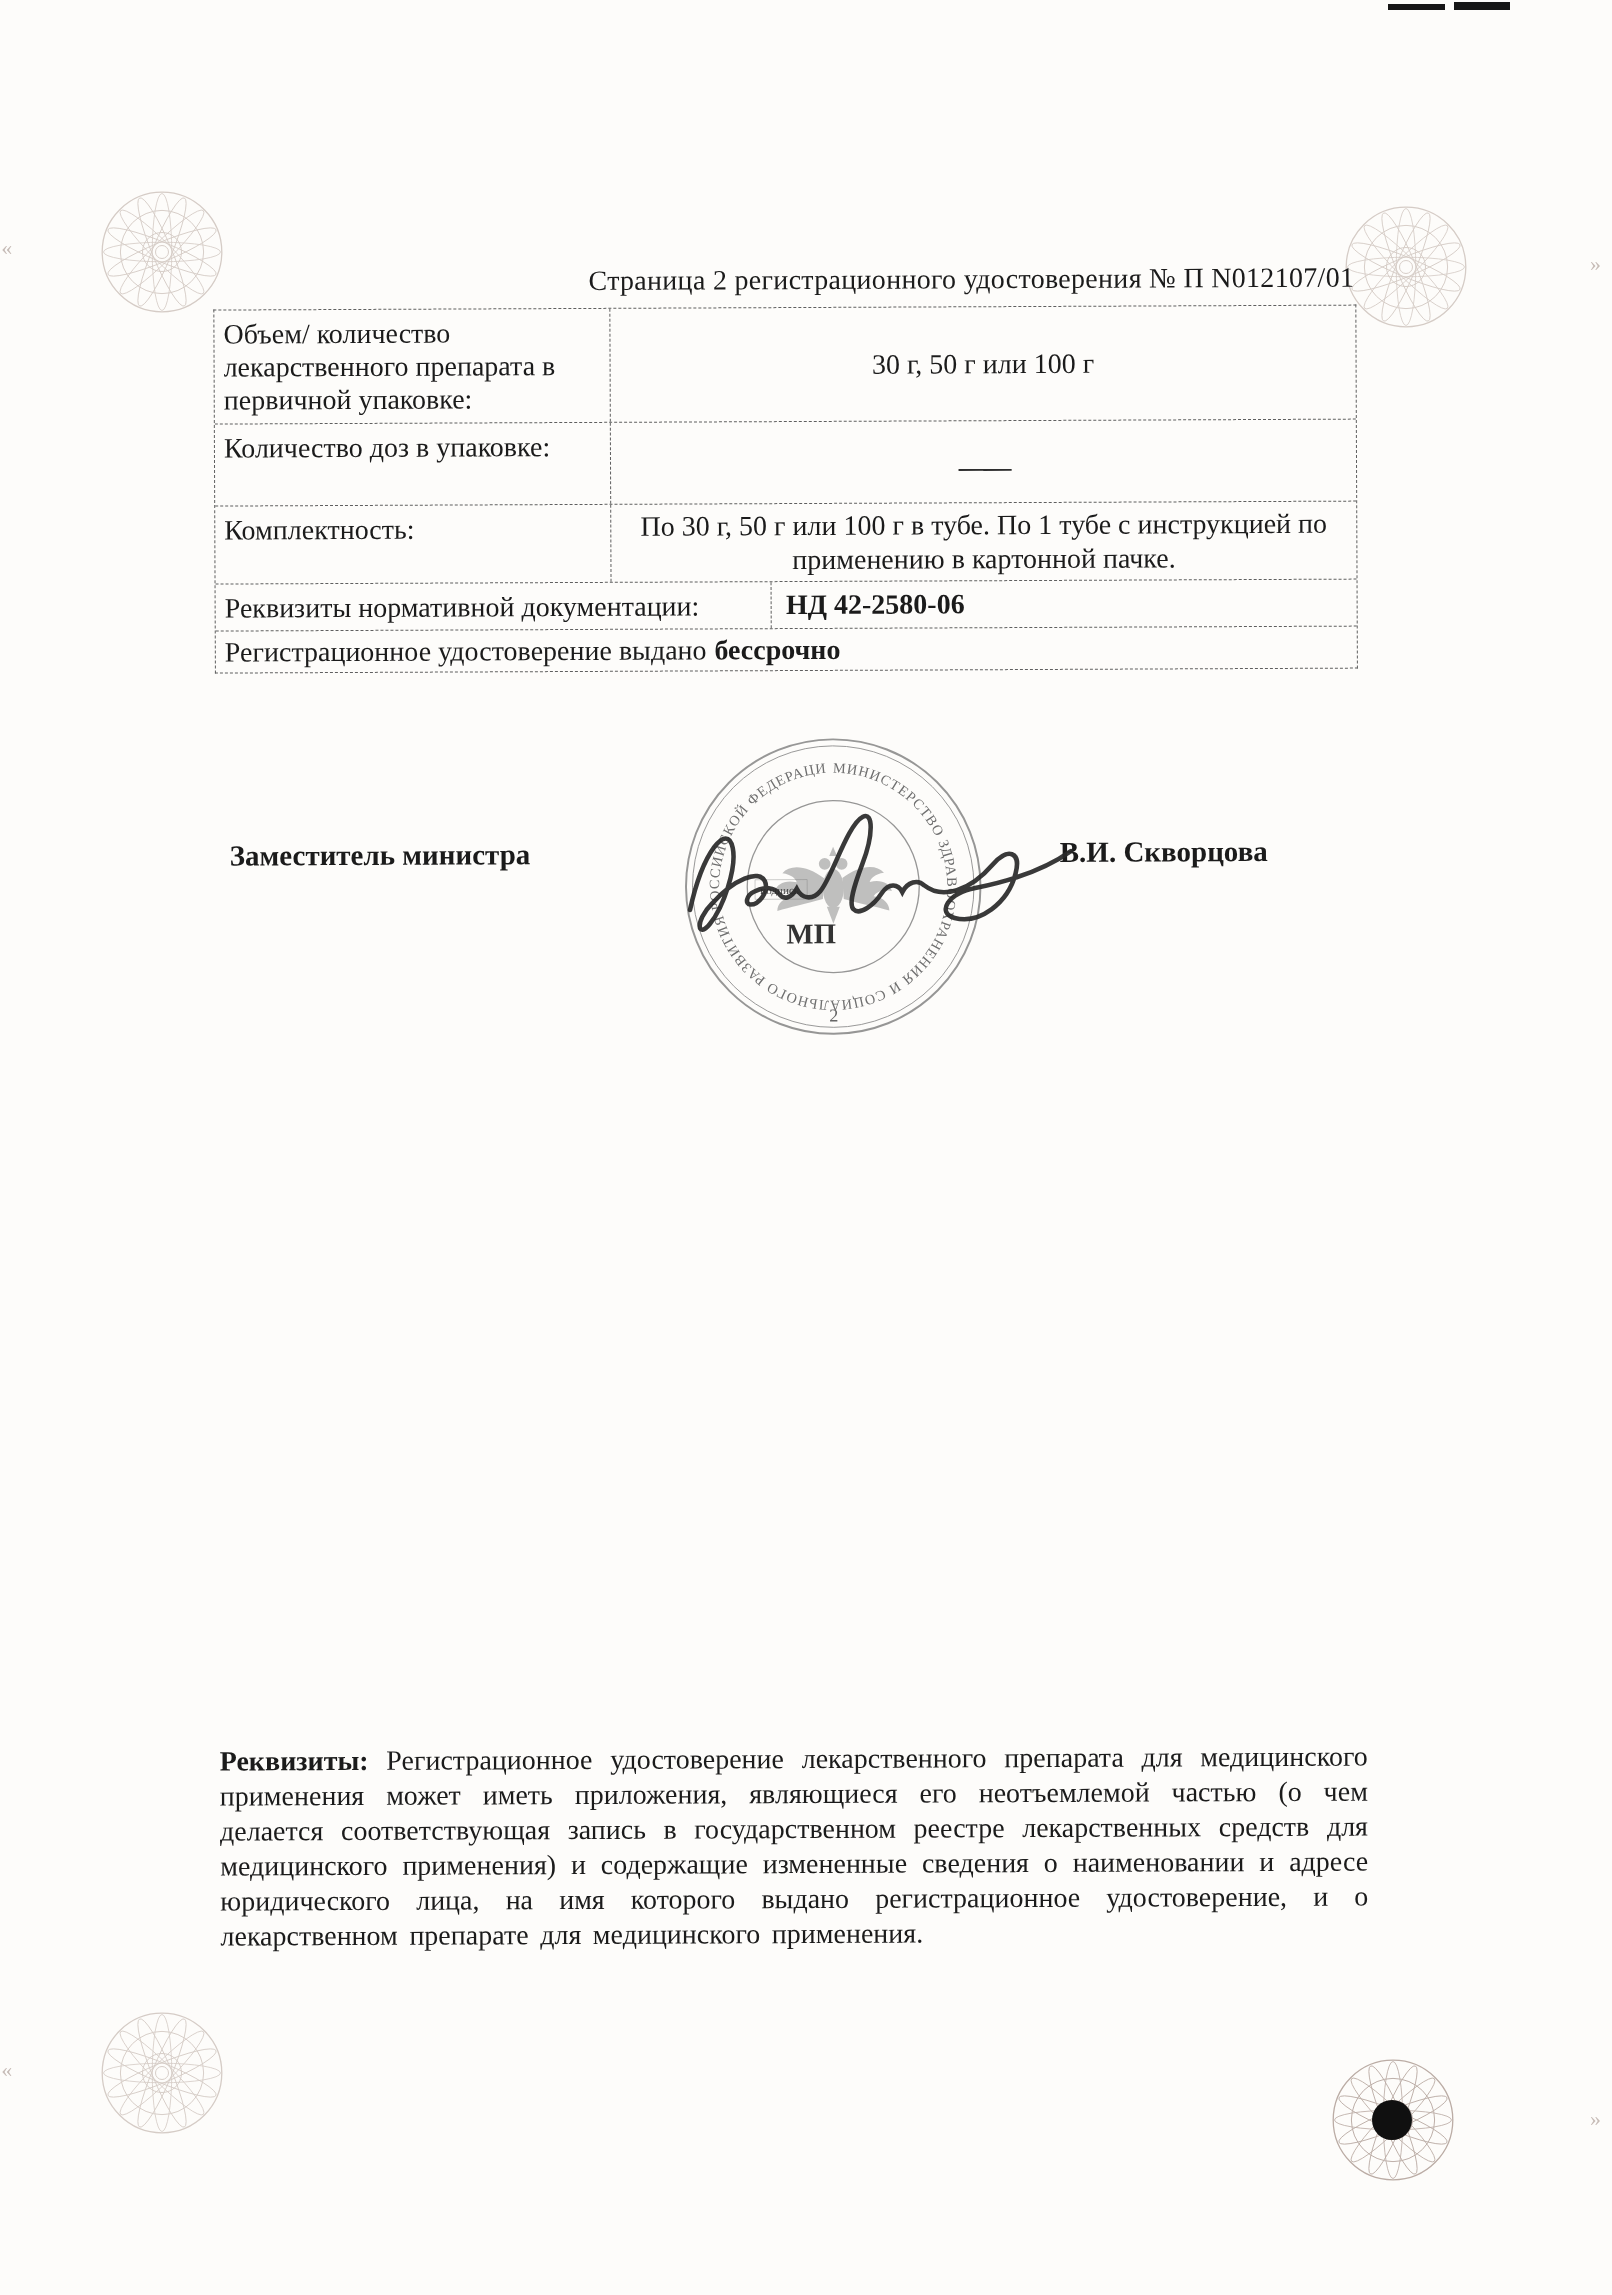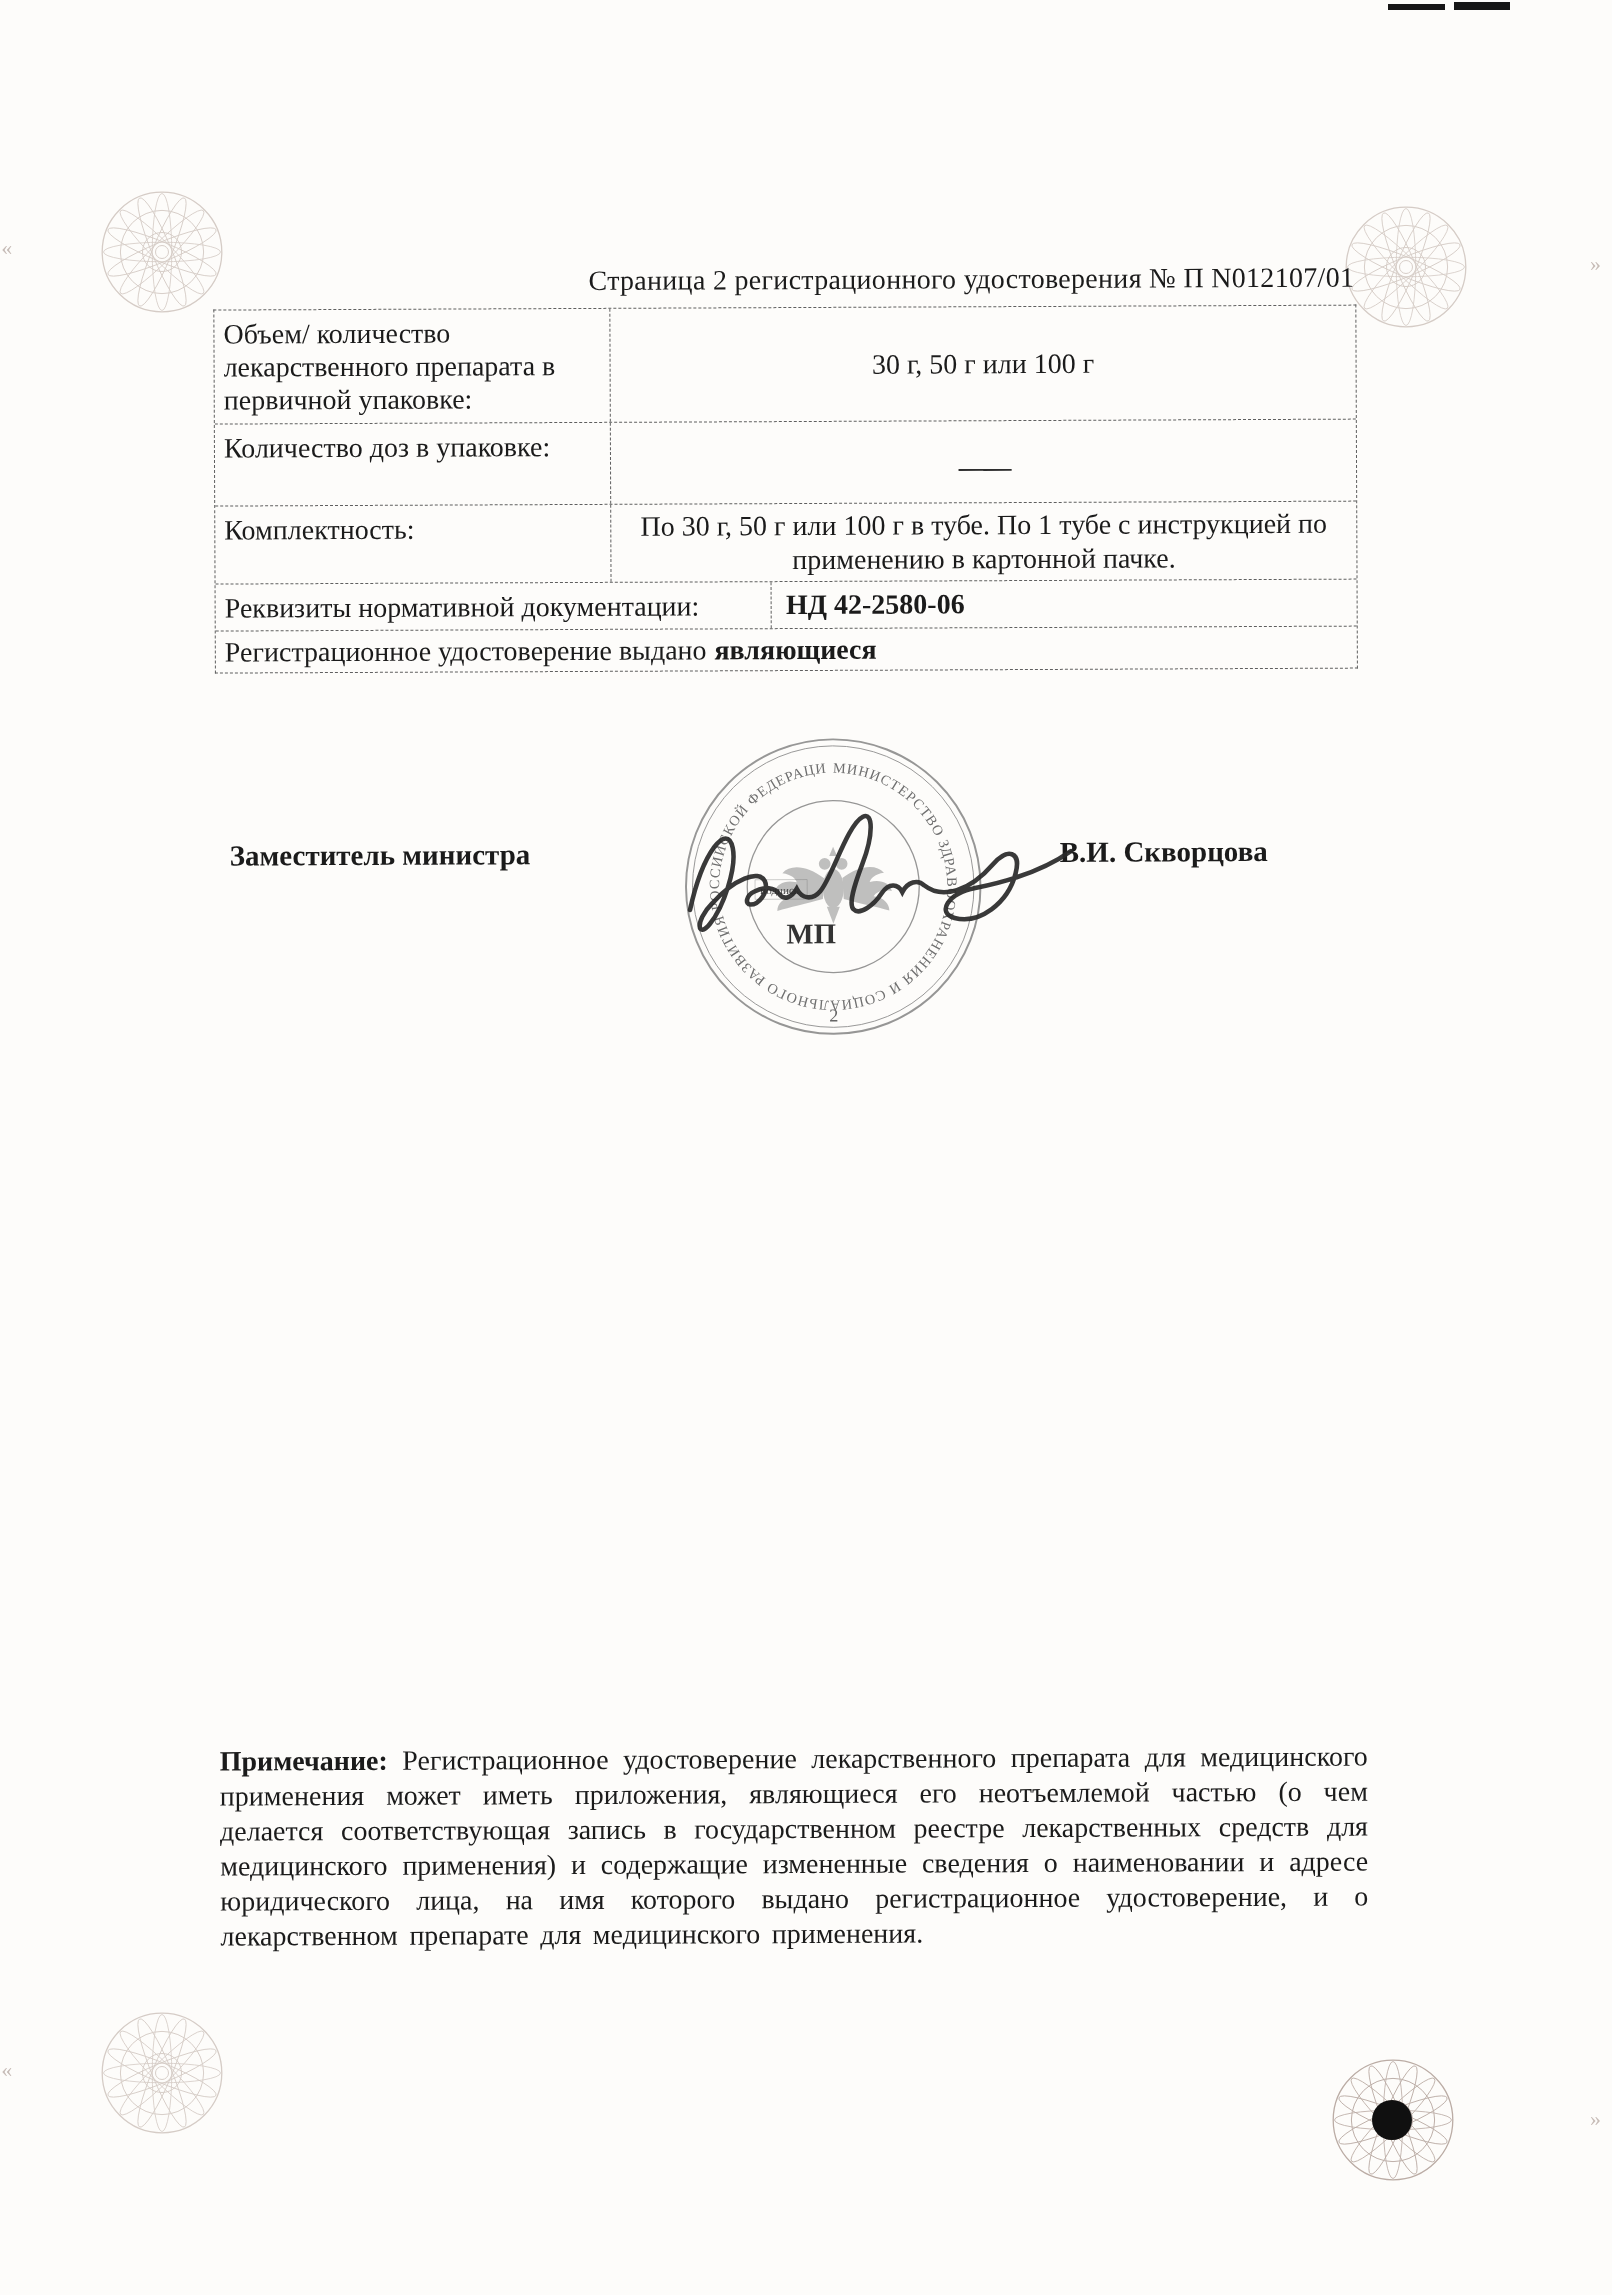--- a/index.html
+++ b/index.html
@@ -118,21 +118,21 @@
       </div>
 
       <div class="trow h4">
         <div class="tlabel w4">Реквизиты нормативной документации:</div>
         <div class="tvalue left">НД 42-2580-06</div>
       </div>
 
       <div class="trow h5">
         <div class="tfull">
           <span>Регистрационное удостоверение выдано</span>
-          <span class="bold">являющиеся</span>
+          <span class="bold">бессрочно</span>
         </div>
       </div>
 
     </div>
 
     <div class="sig-title">Заместитель министра</div>
     <div class="sig-name">В.И. Скворцова</div>
 
     <svg class="stamp-svg" viewBox="0 0 680 560">
 
@@ -169,19 +169,19 @@
       <path d="M 40 300 C 60 210, 98 165, 106 205 C 112 235, 92 295, 70 322 C 52 344, 46 318, 74 290
            C 108 252, 146 238, 155 256 C 162 272, 146 292, 133 292 C 124 292, 126 278, 139 272
            C 154 264, 170 266, 177 276 C 184 286, 196 282, 204 268 C 212 284, 228 286, 240 272
            C 258 252, 282 170, 306 158 C 322 150, 322 186, 305 230 C 292 264, 283 292, 291 300
            C 300 310, 322 294, 334 276 C 346 258, 360 262, 366 274 C 374 258, 390 254, 400 264
            C 428 286, 470 272, 505 232 C 528 206, 549 212, 540 246 C 528 292, 484 324, 446 314
            C 418 306, 436 276, 478 268 C 540 256, 588 238, 625 212" fill="none" stroke="#282828" stroke-width="7" stroke-linecap="round" opacity="0.92"></path>
     </svg>
 
     <div class="note">
-      <span class="note-label">Примечание:</span>
+      <span class="note-label">Реквизиты:</span>
       <span>Регистрационное удостоверение лекарственного препарата для медицинского применения может иметь приложения, являющиеся его неотъемлемой частью (о чем делается соответствующая запись в государственном реестре лекарственных средств для медицинского применения) и содержащие измененные сведения о наименовании и адресе юридического лица, на имя которого выдано регистрационное удостоверение, и о лекарственном препарате для медицинского применения.</span>
     </div>
 
   </div>
 </div>
 
 
 </body></html>

